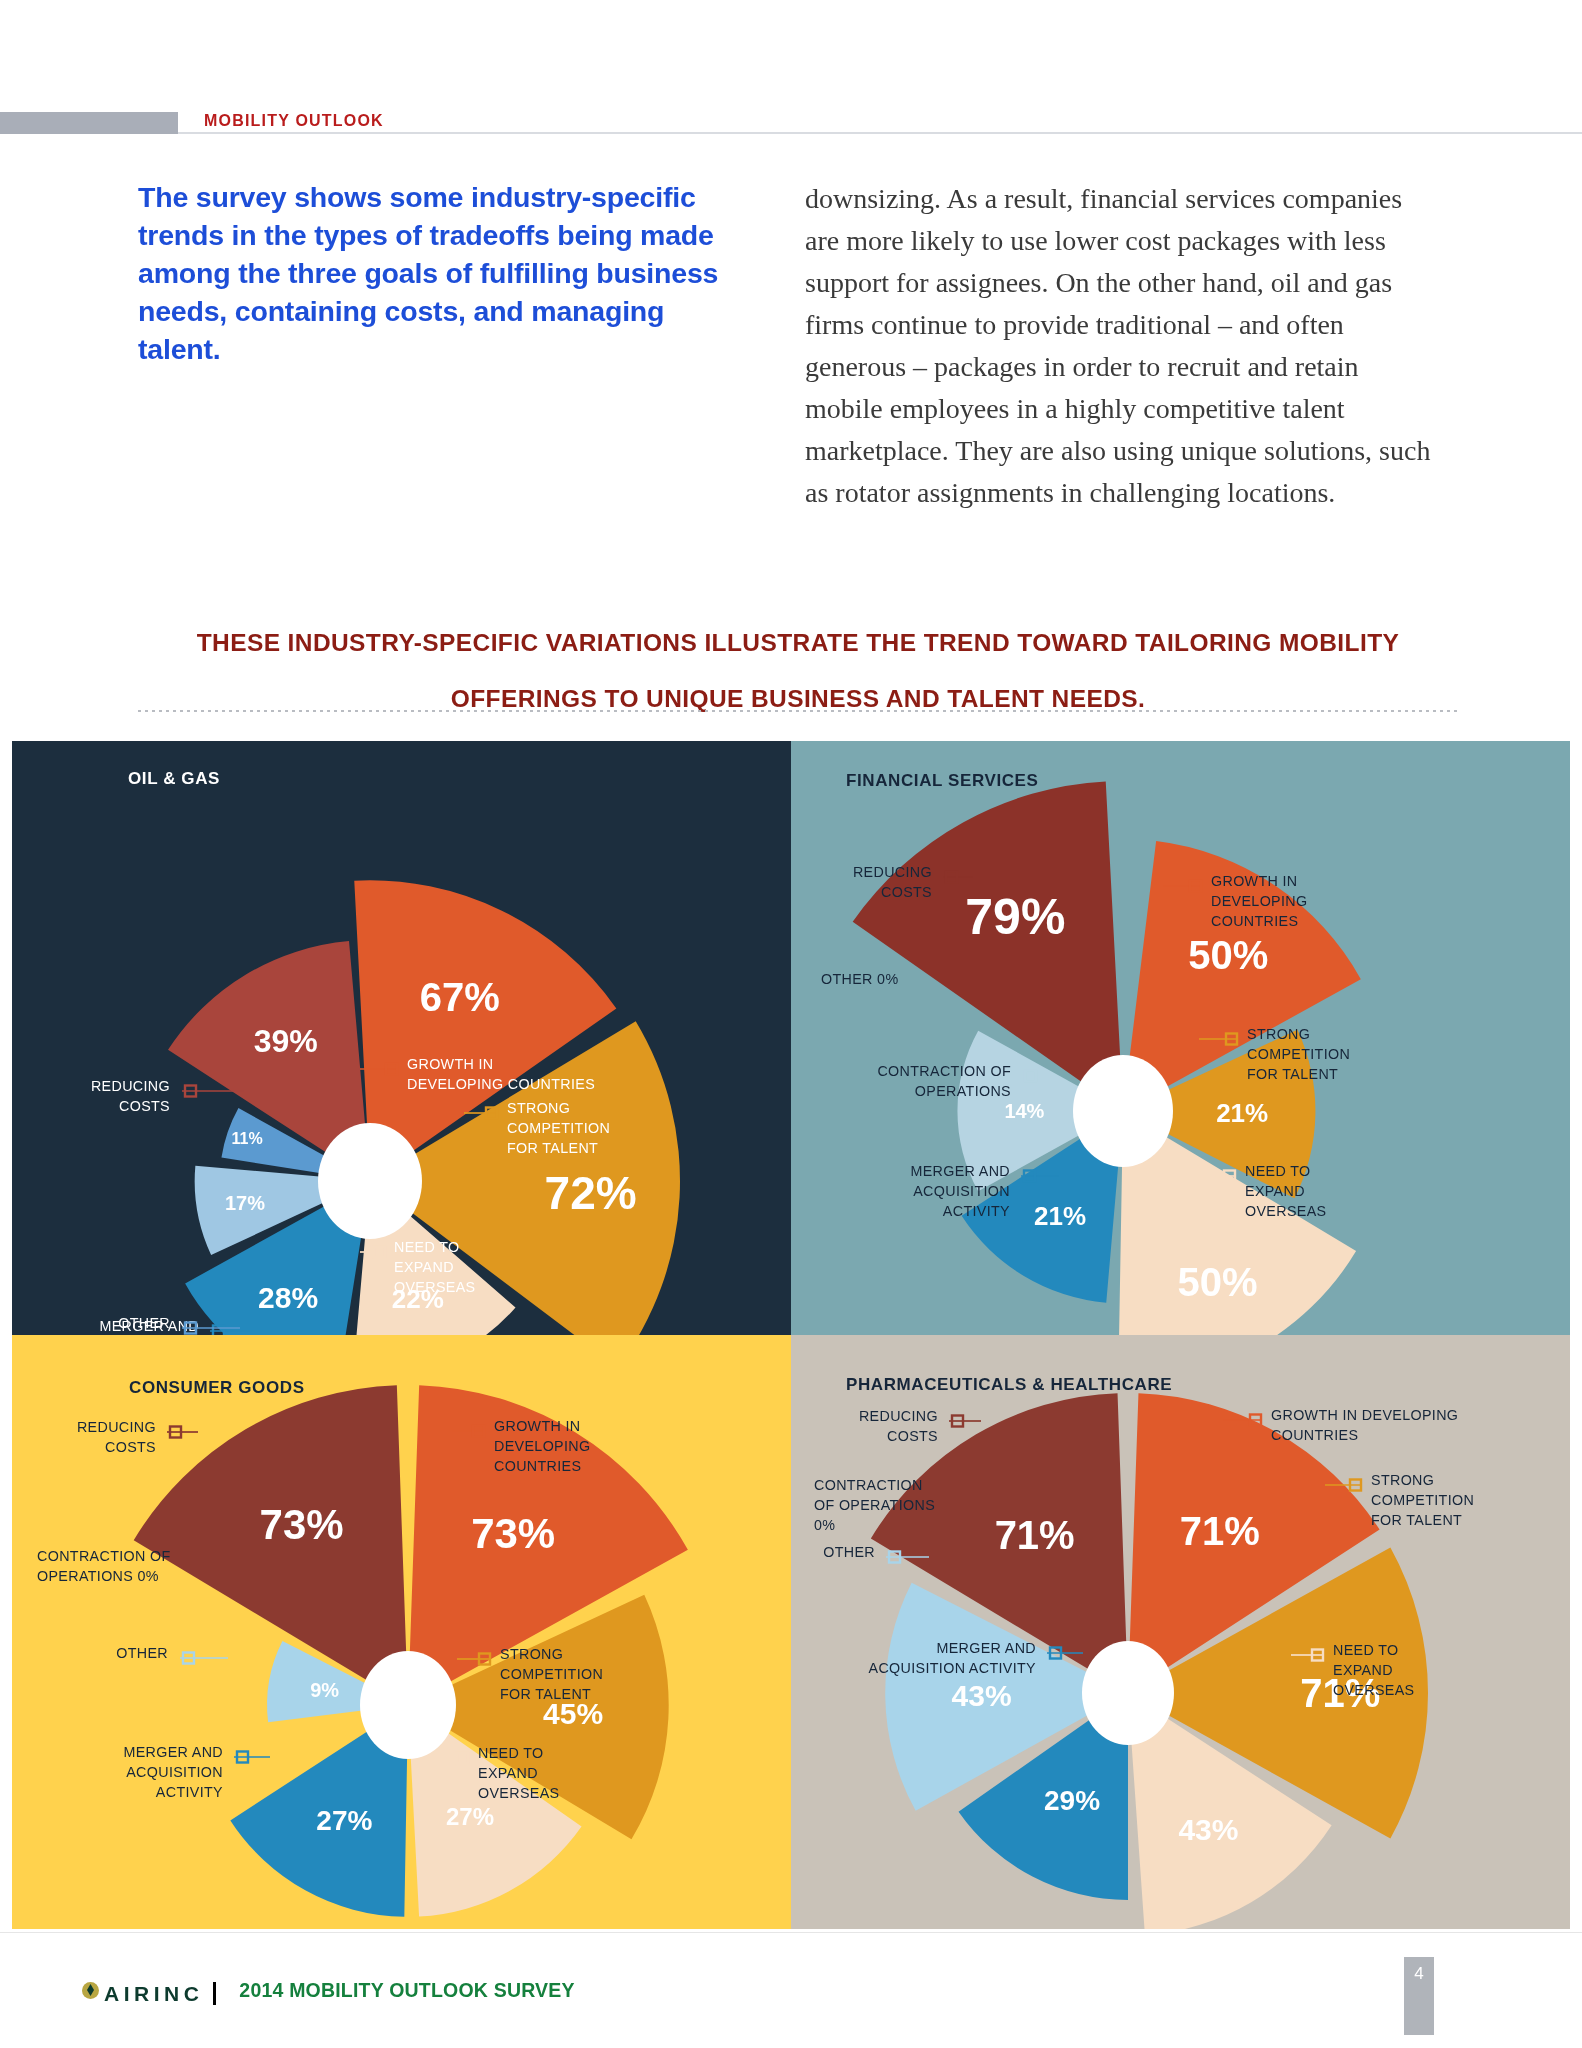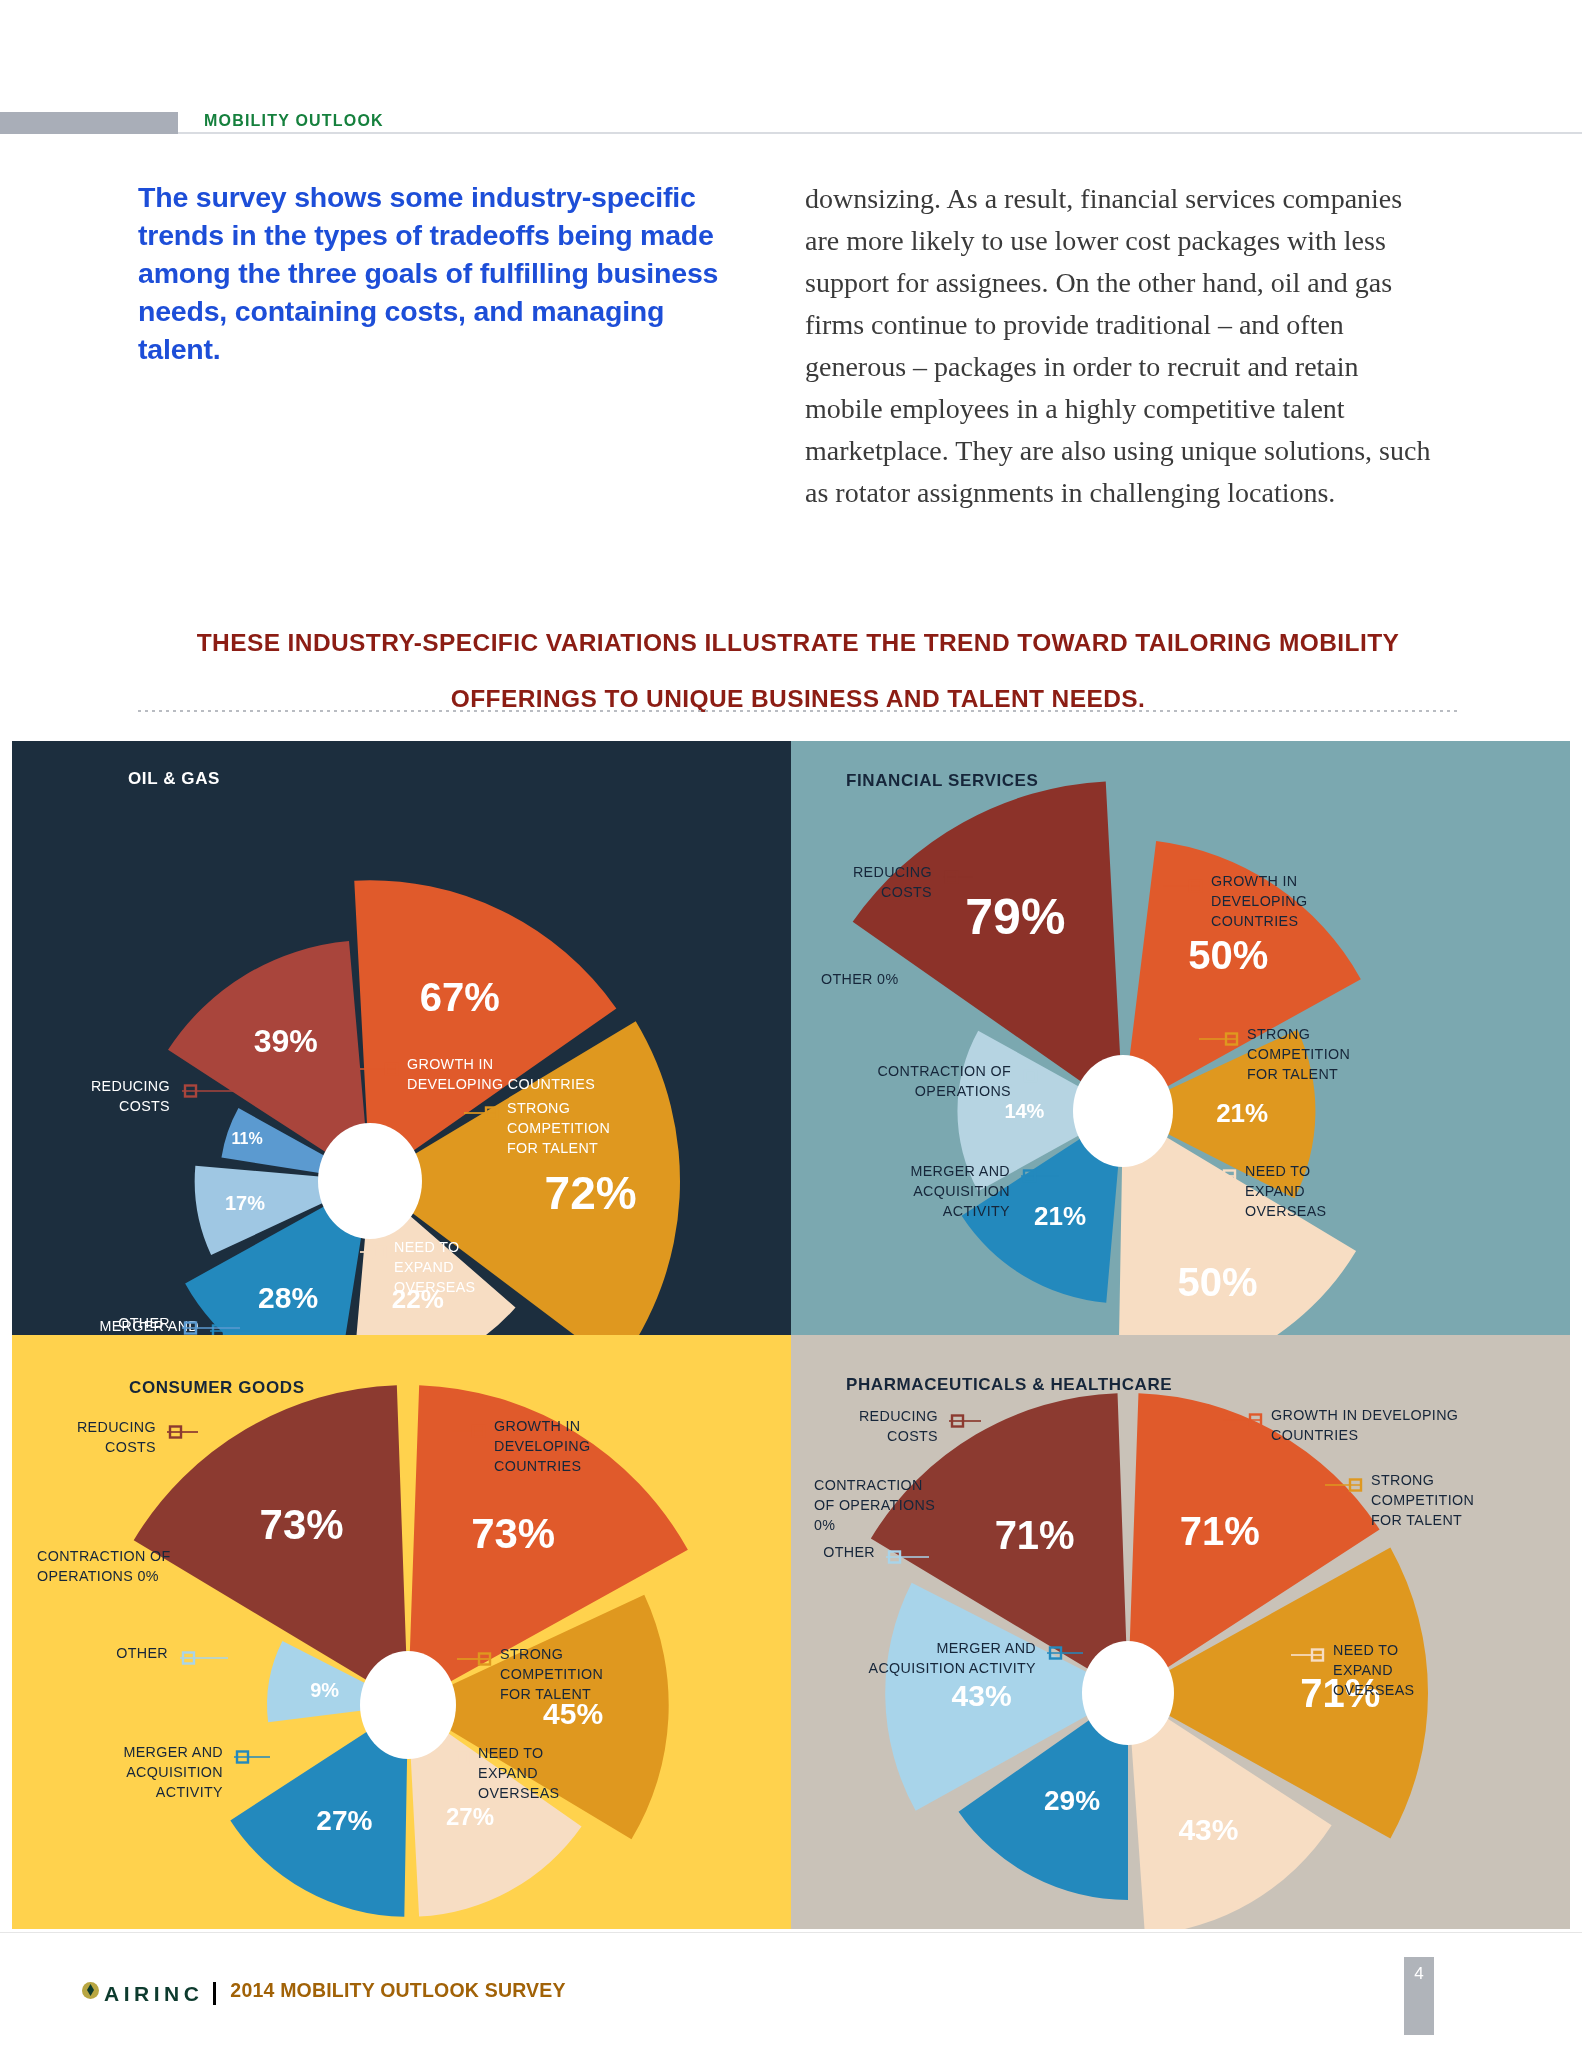--- a/index.html
+++ b/index.html
@@ -4,21 +4,21 @@
 <style>
   html,body{margin:0;padding:0;background:#ffffff;}
   body{width:1582px;height:2048px;position:relative;overflow:hidden;
        font-family:"Liberation Sans",sans-serif;color:#231f20;}
 
   
   .hdr{position:absolute;left:0;top:112px;width:1582px;height:22px;}
   .hdr-block{position:absolute;left:0;top:0;width:178px;height:22px;background:#a9aeb8;}
   .hdr-rule{position:absolute;left:178px;top:20px;width:1404px;height:2px;background:#d9dce1;}
   .hdr-label{position:absolute;left:204px;top:0px;font-size:16px;font-weight:bold;
-             letter-spacing:1.2px;color:#15803d;font-family:"Liberation Sans",sans-serif;}
+             letter-spacing:1.2px;color:#b91c1c;font-family:"Liberation Sans",sans-serif;}
 
   
   .col{position:absolute;}
   .col-l{left:138px;top:178px;width:600px;}
   .col-r{left:805px;top:178px;width:630px;}
 
   .lede{font-size:28.5px;line-height:38px;font-weight:bold;color:#1d4ed8;
         letter-spacing:-0.2px;margin:0 0 30px 0;font-family:"Liberation Sans",sans-serif;}
   .body-serif{font-size:28px;line-height:42px;color:#3a3a3a;margin:0;
               font-family:"Liberation Serif",serif;}
@@ -50,22 +50,22 @@
   .foot-logo{position:absolute;left:82px;top:1974px;display:flex;align-items:center;gap:0;}
   .diamond{width:17px;height:17px;border-radius:50%;background:#b8a642;
            display:inline-block;position:relative;margin-right:5px;}
   .diamond:after{content:"";position:absolute;left:5px;top:2.5px;width:7px;height:12px;
            background:#0d3b2e;transform:rotate(0deg);
            clip-path:polygon(50% 0,100% 50%,50% 100%,0 50%);}
   .airinc{font-size:21px;font-weight:bold;letter-spacing:4.5px;color:#0d3b2e;
           font-family:"Liberation Sans",sans-serif;margin-top:8px;}
   .fbar{display:inline-block;width:3px;height:23px;background:#000;margin:0 14px 0 10px;
         position:relative;top:3px;}
-  .ftitle{font-size:19.5px;font-weight:bold;letter-spacing:0.2px;color:#a16207;
-          font-family:"Liberation Sans",sans-serif;}
+  .ftitle{font-size:19.5px;font-weight:bold;letter-spacing:0.2px;color:#15803d;
+          font-family:"Liberation Sans",sans-serif;margin-left:9px;}
   .pagebox{position:absolute;left:1404px;top:1957px;width:30px;height:78px;
            background:#b0b4ba;}
   .pagenum{position:absolute;left:1404px;top:1964px;width:30px;text-align:center;
            font-size:17px;color:#fff;font-family:"Liberation Sans",sans-serif;}
 </style>
 </head>
 <body>
 
 <div class="hdr">
   <div class="hdr-block"></div>

